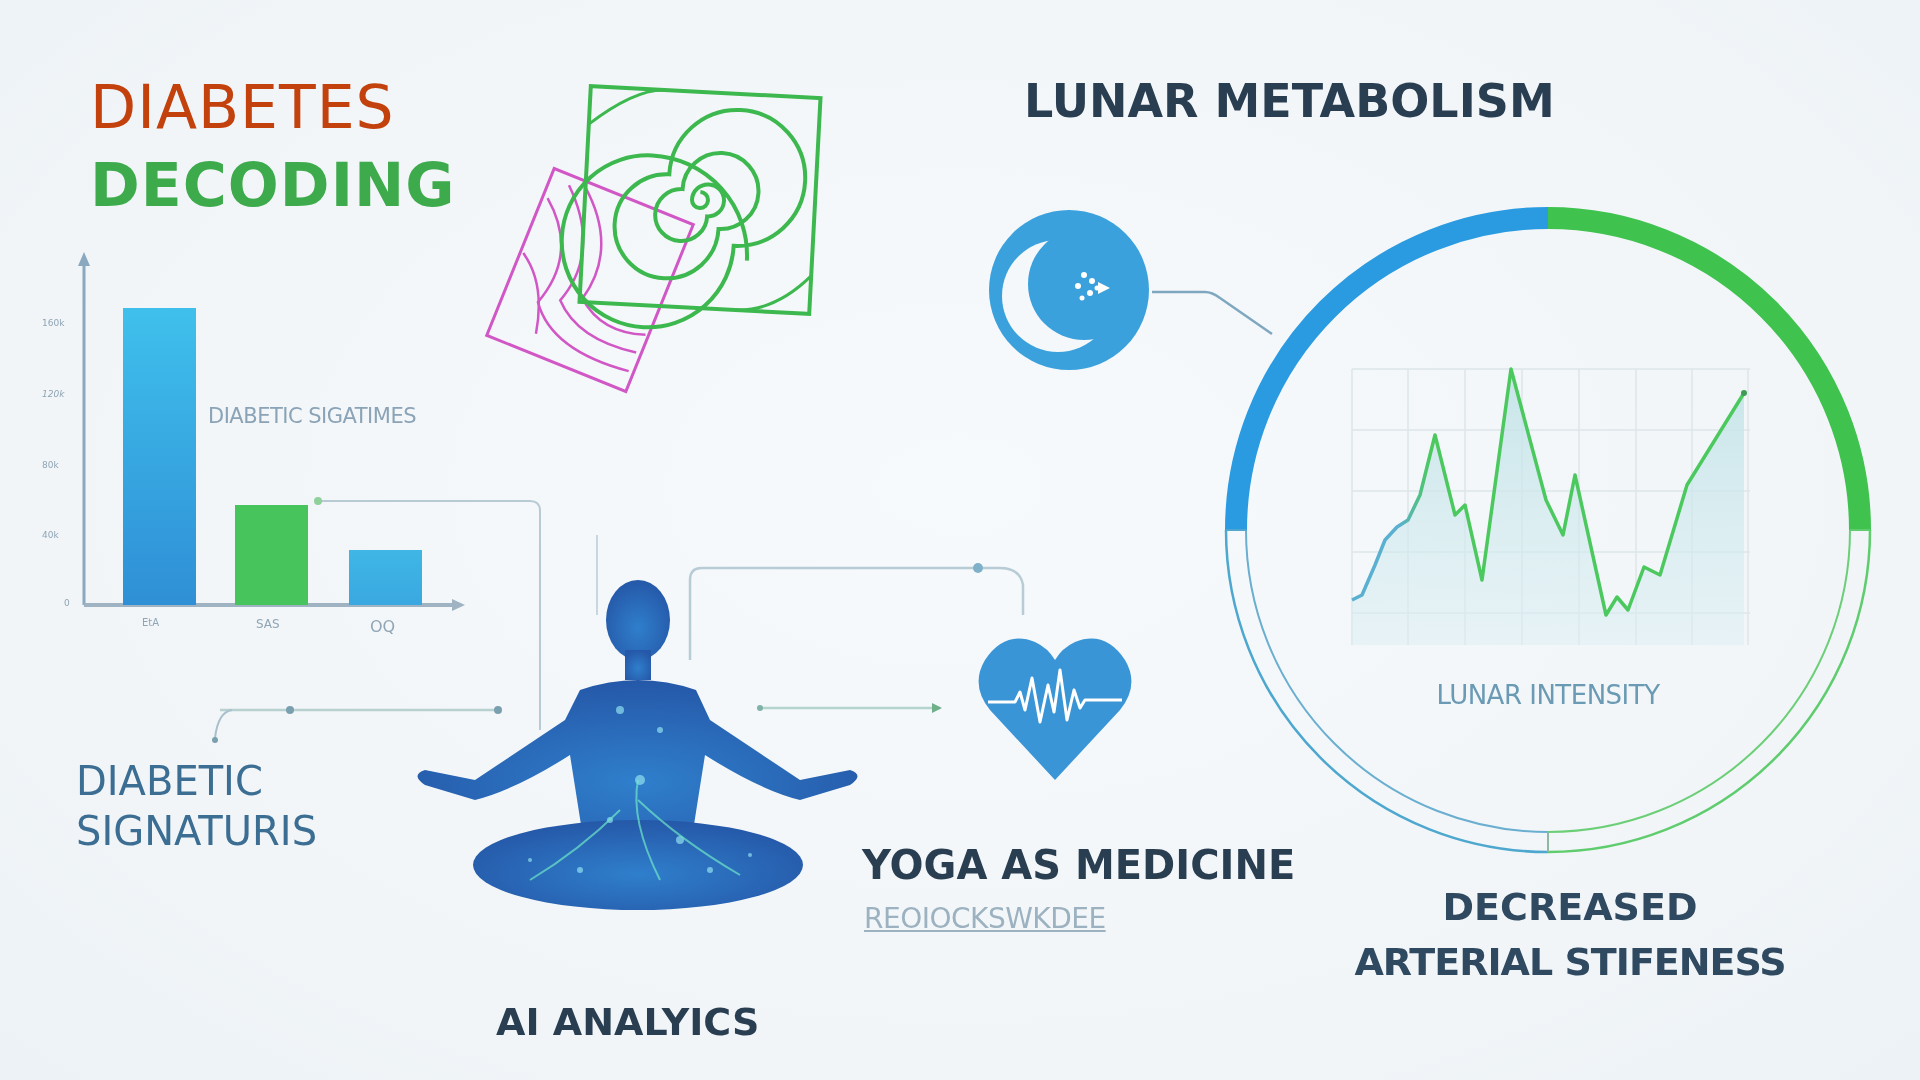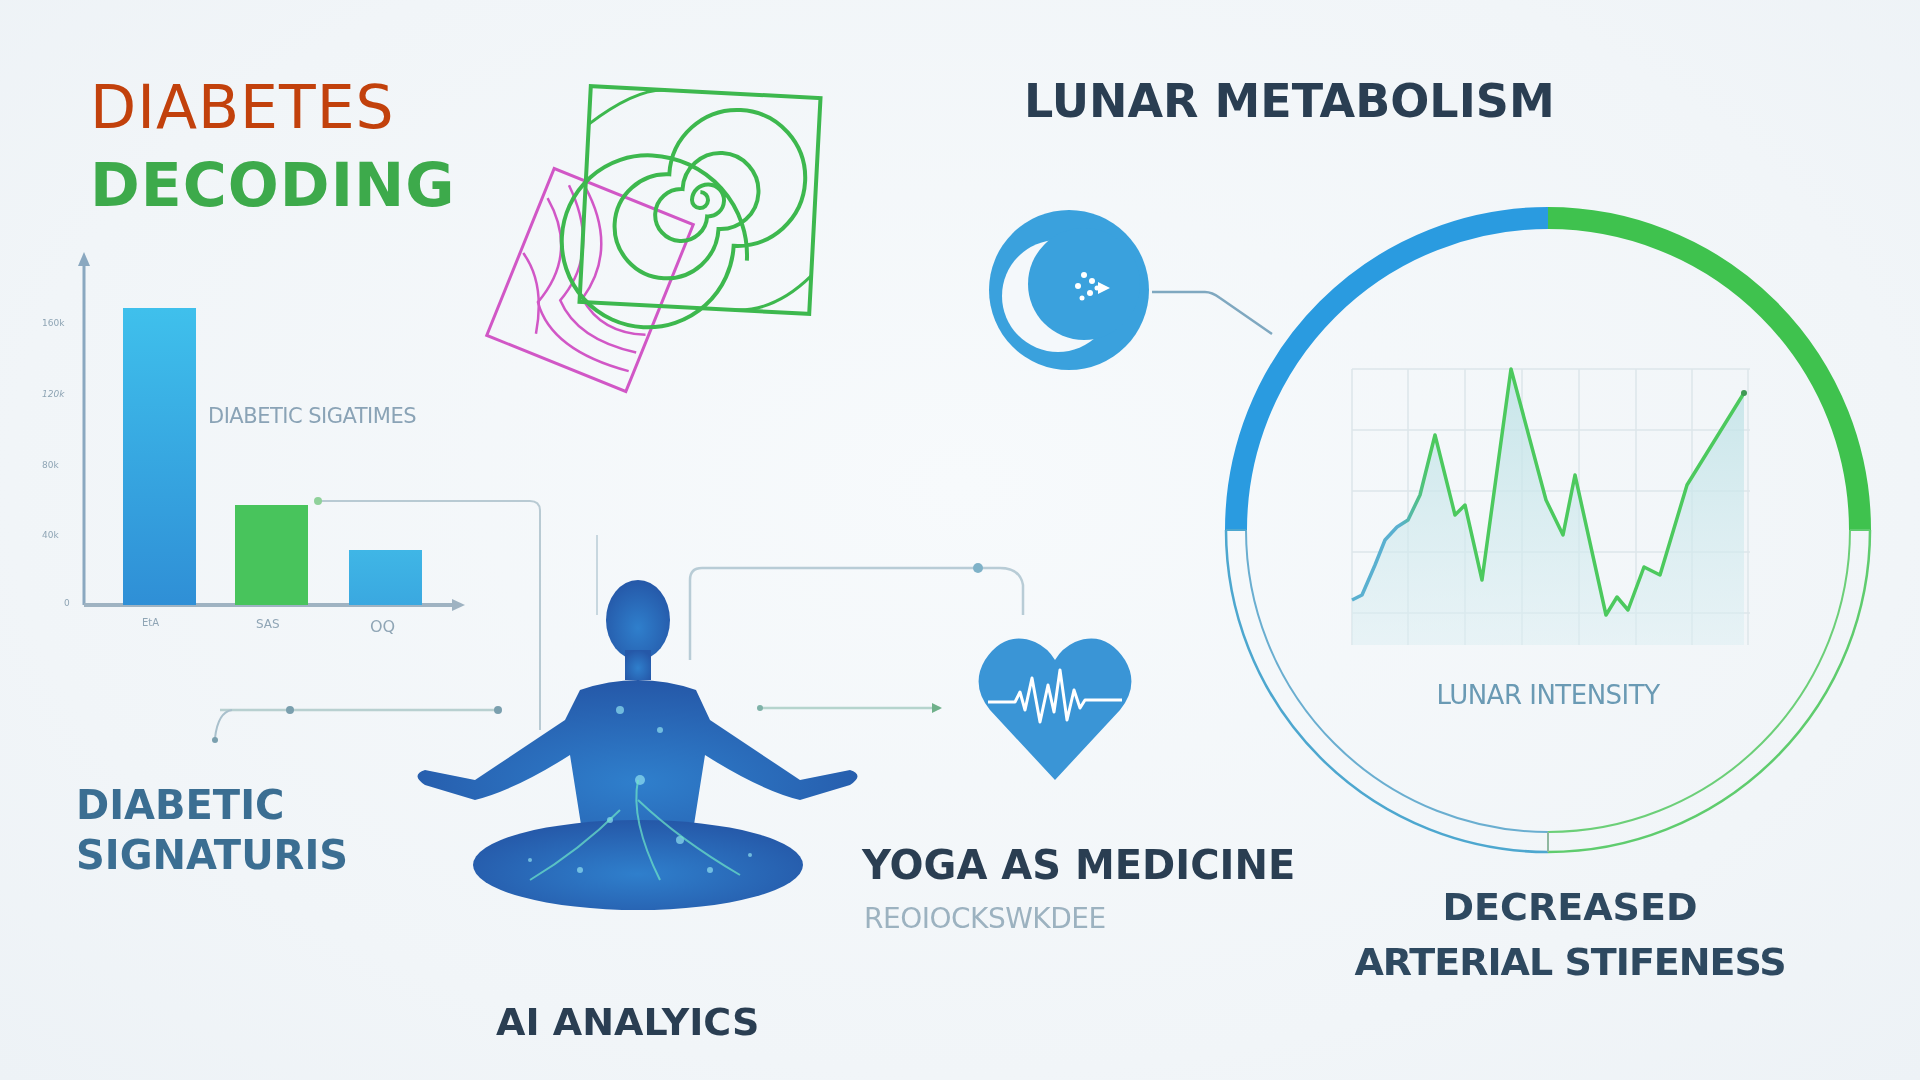--- a/index.html
+++ b/index.html
@@ -5,21 +5,21 @@
   html, body { margin:0; padding:0; }
   body {
     width:1920px; height:1080px; position:relative; overflow:hidden;
     background: radial-gradient(ellipse at 50% 45%, #f7fafc 0%, #f1f5f8 70%, #edf2f6 100%);
     font-family: "DejaVu Sans", sans-serif;
   }
   .abs { position:absolute; }
   .title-dark { color:#c2410c; font-weight:normal; letter-spacing:1px; }
   .title-green { color:#3daa4b; font-weight:bold; letter-spacing:1px; }
   .label-dark { color:#243a4f; font-weight:bold; }
-  .label-mid { color:#3c6f93; font-weight:bold;margin-top:24px; }
+  .label-mid { color:#3c6f93; font-weight:normal; }
   .label-faint { color:#8fa5b5; }
   svg { position:absolute; overflow:visible; }
 </style>
 </head>
 <body>
 
 <div class="abs title-dark" style="left:90px; top:72px; font-size:60px;">DIABETES</div>
 <div class="abs title-green" style="left:90px; top:150px; font-size:60px;">DECODING</div>
 
 <div class="abs" style="left:0; top:0; width:560px; height:650px;">
@@ -198,15 +198,15 @@
       <path d="M240,230 Q200,270 150,300"></path>
   </g>
 </svg>
 
 <svg width="170" height="160" style="left:970px; top:630px;">
   <path d="M85,150 L20,80 Q0,55 15,30 Q35,0 65,12 Q78,18 85,30 Q92,18 105,12 Q135,0 155,30 Q170,55 150,80 Z" fill="#3a95d6"></path>
   <path d="M18,72 L45,72 L50,62 L55,80 L62,48 L70,92 L78,55 L84,82 L90,40 L97,90 L104,60 L110,78 L115,70 L152,70" fill="none" stroke="#ffffff" stroke-width="3" stroke-linejoin="round"></path>
 </svg>
 
 <div class="abs label-dark" style="left:862px; top:842px; font-size:40px; color:#2a3e52;">YOGA AS MEDICINE</div>
-<div class="abs" style="left:864px; top:902px; font-size:28px; color:#9cb2c0; letter-spacing:-0.5px;">REOIOCKSWKDEE</div>
+<div class="abs" style="left:864px; top:902px; font-size:28px; color:#9cb2c0; letter-spacing:-0.5px;text-decoration:underline;">REOIOCKSWKDEE</div>
 
 <div class="abs label-dark" style="left:496px; top:1000px; font-size:38px; color:#2a3e52;">AI ANALYICS</div>
 
 </body></html>

